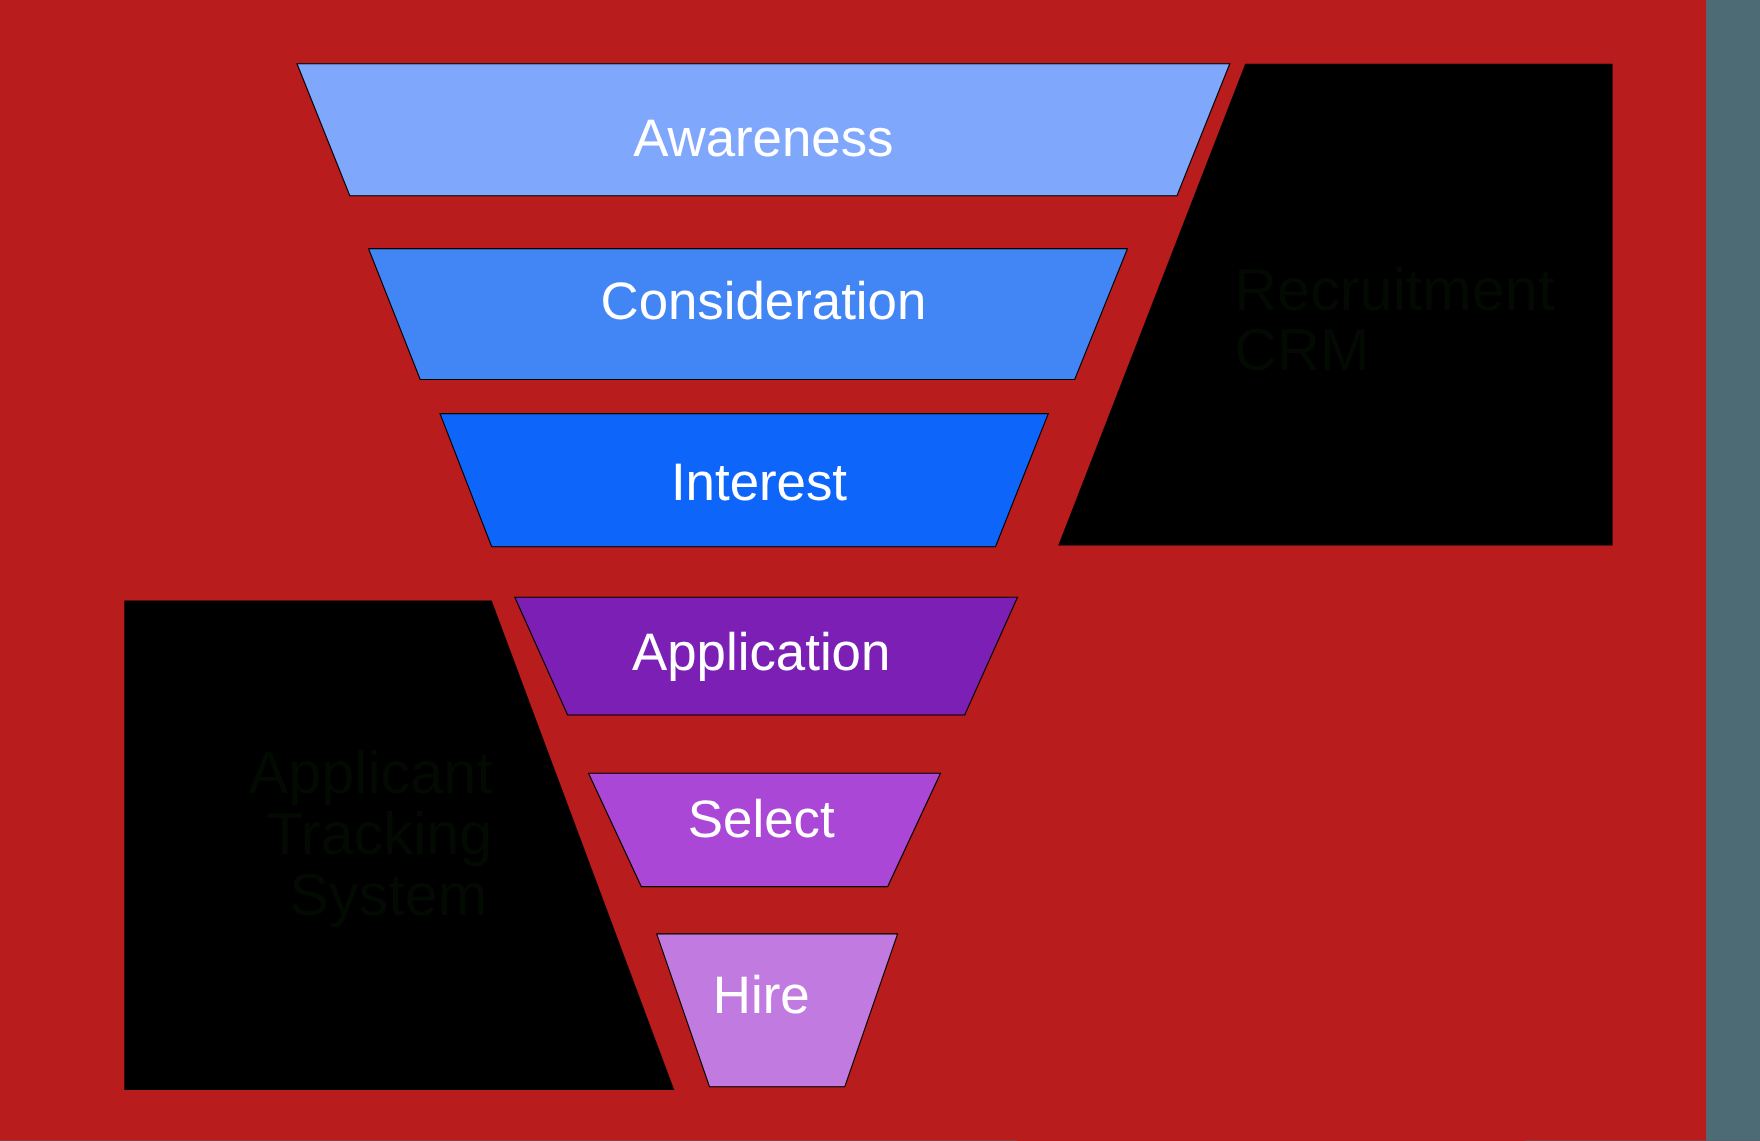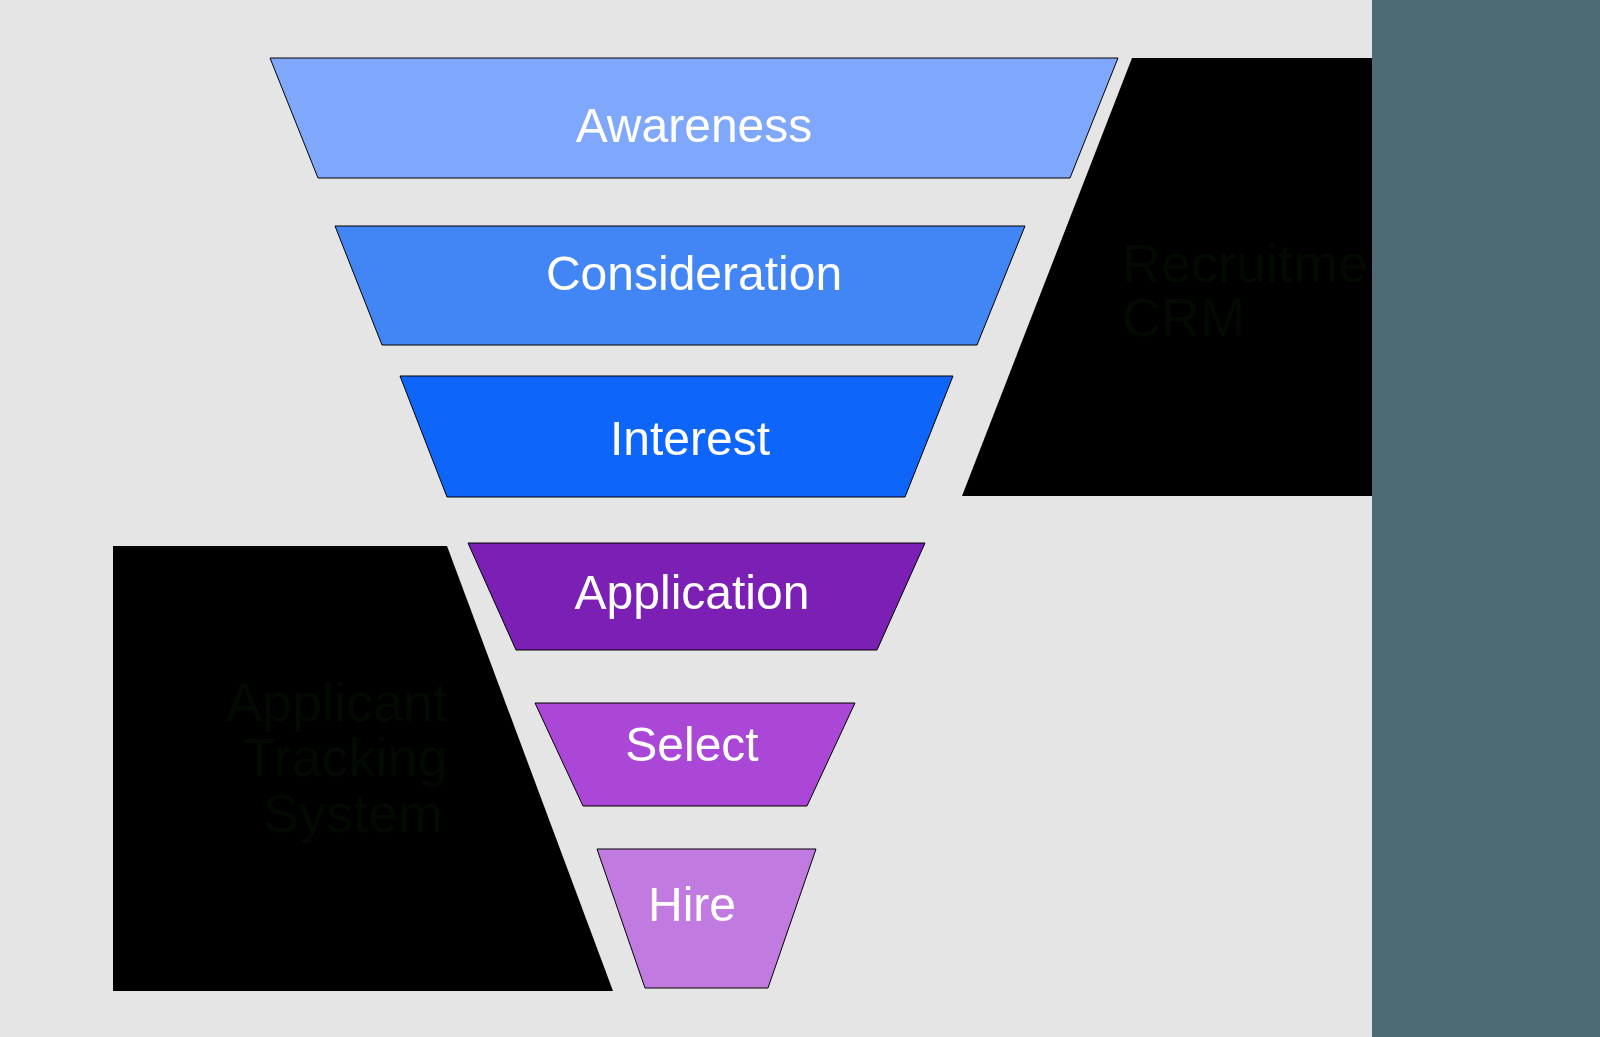--- a/index.html
+++ b/index.html
@@ -3,23 +3,23 @@
 <meta charset="utf-8">
 <title>Recruitment Funnel</title>
 <style>
   html, body {
     margin: 0;
     padding: 0;
     background: #4d6b75;
   }
   #canvas {
     position: relative;
-    width: 1372px;
+    width: 1551px;
     height: 1037px;
-    background: #e5e5e5;
+    background: #b91c1c;
     overflow: hidden;
     font-family: "Liberation Sans", "DejaVu Sans", sans-serif;
   }
   #funnel-svg {
     position: absolute;
     left: 0;
     top: 0;
     width: 1600px;
     height: 1037px;
   }

